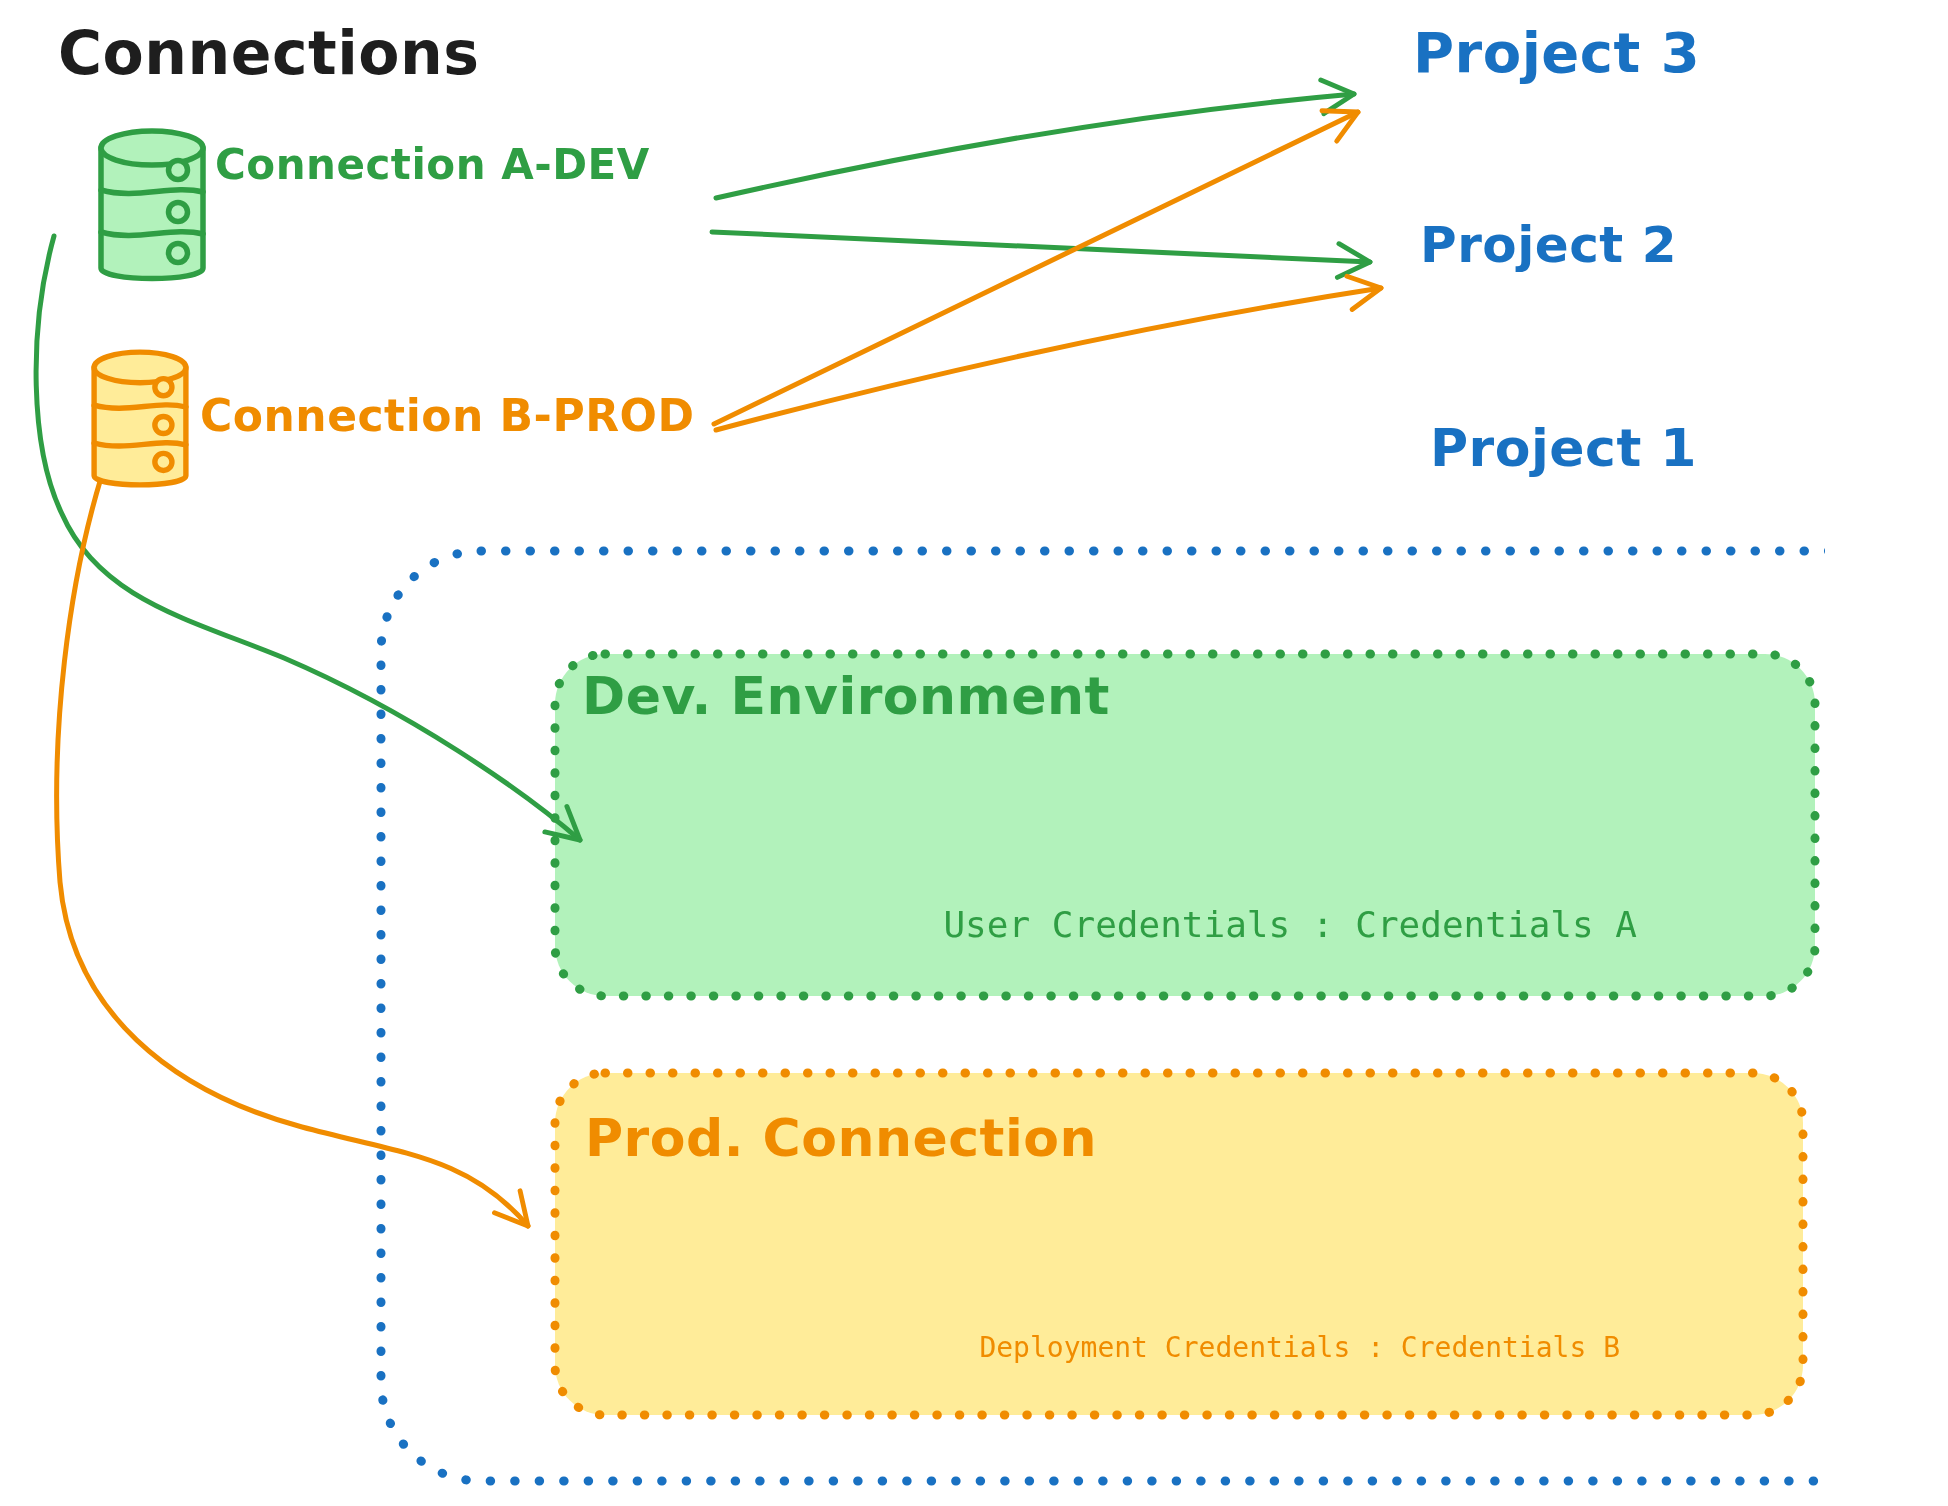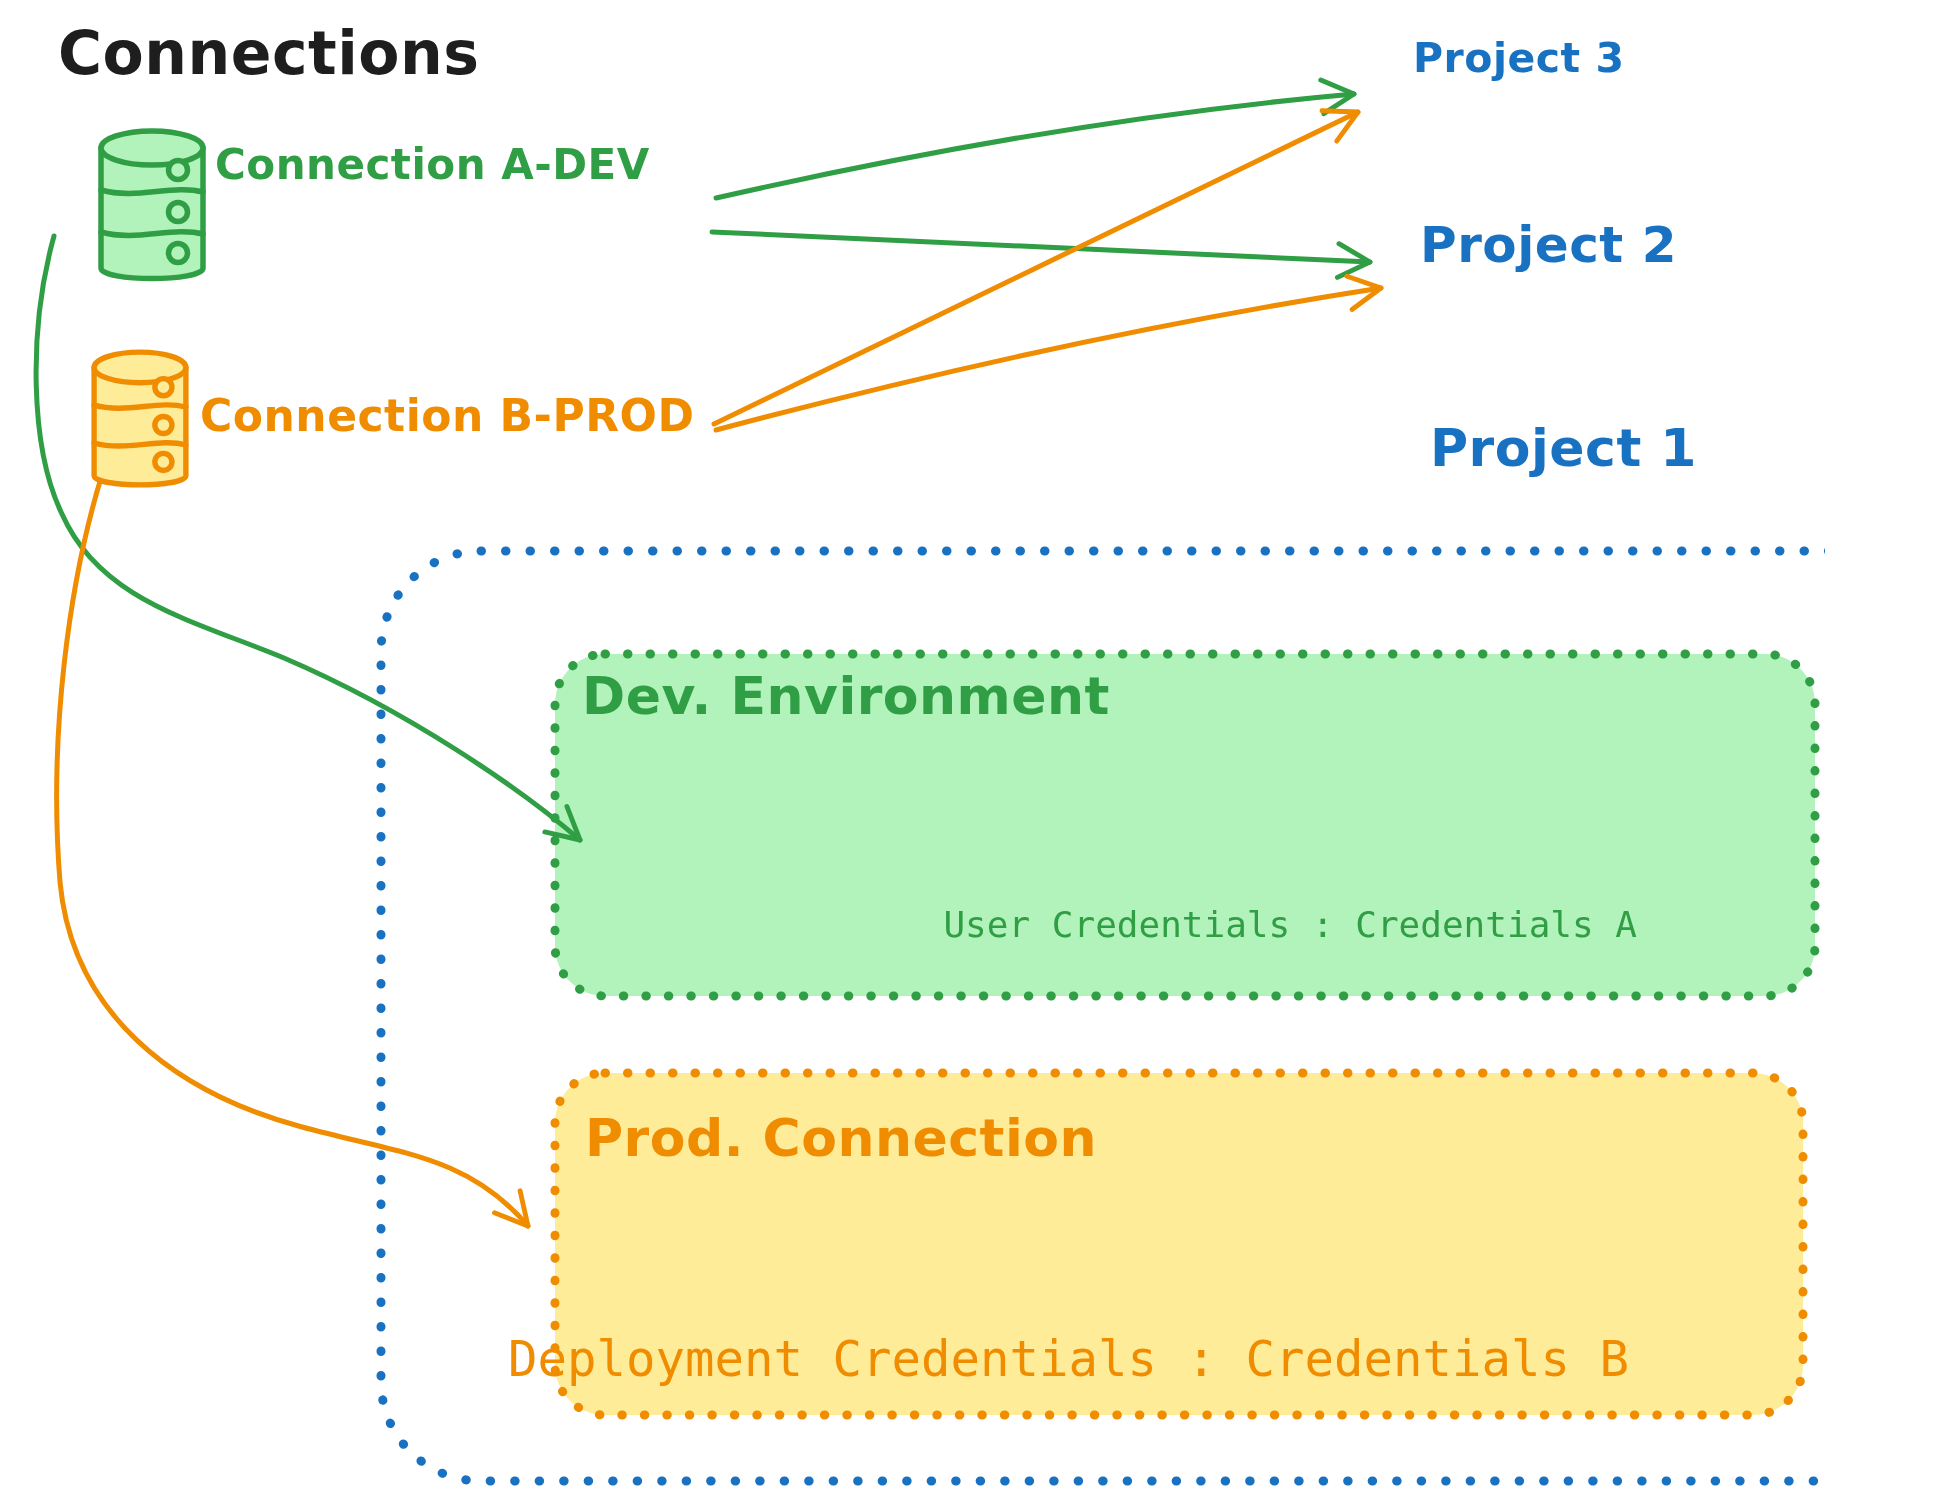--- a/index.html
+++ b/index.html
@@ -10,27 +10,27 @@
   .layer{position:absolute;inset:0;pointer-events:none;}
   .label{position:absolute;white-space:nowrap;font-weight:600;line-height:1.1;letter-spacing:.5px;}
   .mono{font-family:"DejaVu Sans Mono",monospace;font-weight:500;letter-spacing:0;}
   .c-black{color:var(--black,#1e1e1e);}
   .c-green{color:var(--green,#2f9e44);}
   .c-orange{color:var(--orange,#f08c00);}
   .c-blue{color:var(--blue,#1971c2);}
   .title{left:58px;top:20px;font-size:60px;}
   .conn-a{left:215px;top:142px;font-size:42px;}
   .conn-b{left:200px;top:392px;font-size:44px;}
-  .proj-3{left:1413px;top:36px;font-size:41px;}
+  .proj-3{left:1413px;top:22px;font-size:56px;}
   .proj-2{left:1420px;top:218px;font-size:50px;}
   .proj-1{left:1430px;top:420px;font-size:52px;}
   .env-title-dev{left:582px;top:668px;font-size:52px;}
   .env-title-prod{left:585px;top:1110px;font-size:52px;}
   .creds-dev{right:188px;top:905px;font-size:36px;}
-  .creds-prod{right:196px;top:1333px;font-size:49px;}
+  .creds-prod{right:205px;top:1333px;font-size:28px;}
 
   .stroke-green{stroke:var(--green,#2f9e44);}
   .stroke-orange{stroke:var(--orange,#f08c00);}
   .stroke-blue{stroke:var(--blue,#1971c2);}
   .fill-green{fill:var(--green-fill,#b2f2bb);}
   .fill-orange{fill:var(--orange-fill,#ffec99);}
   .nofill{fill:none;}
   .arrow{fill:none;stroke-width:5;stroke-linecap:round;}
   .dotted{stroke-width:9;stroke-linecap:round;stroke-linejoin:round;}
 </style>

